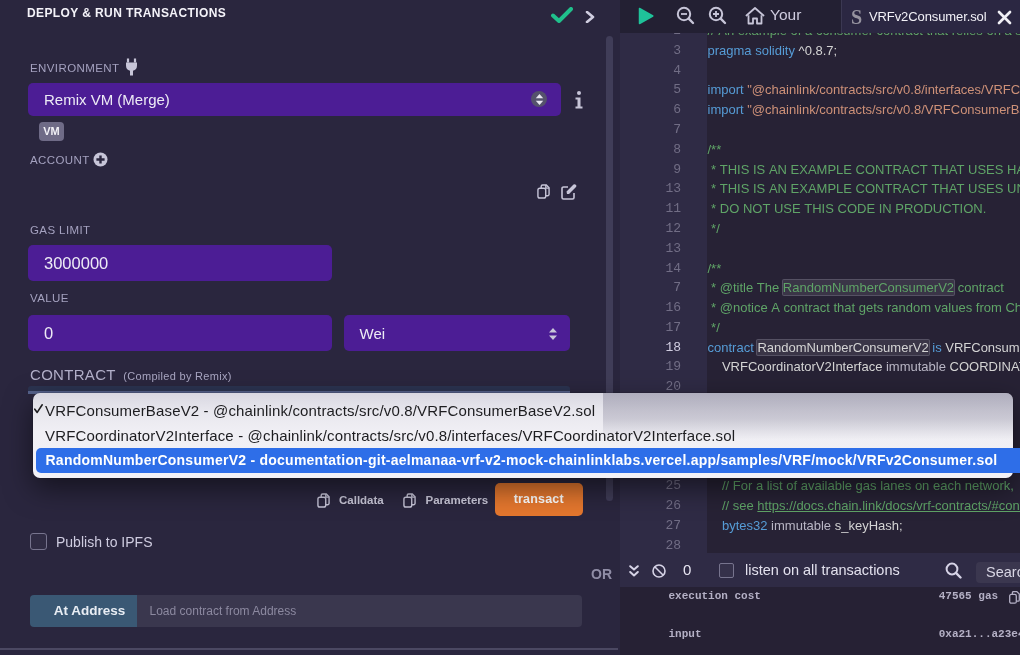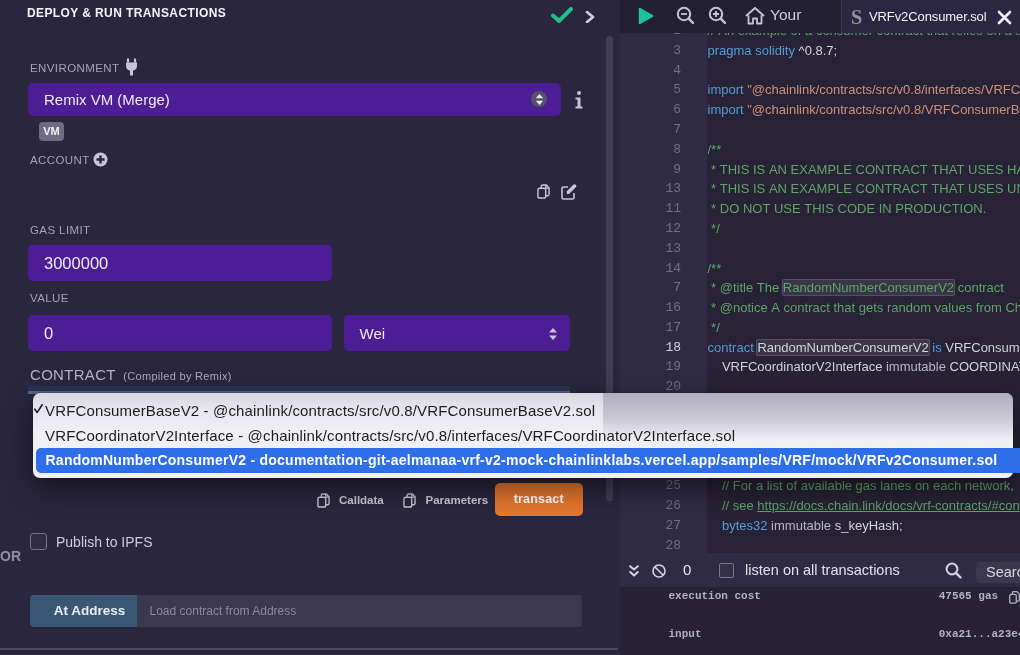--- a/index.html
+++ b/index.html
@@ -129,21 +129,21 @@
           <rect x="1" y="4.5" width="8.4" height="10.5" rx="2" fill="none" stroke="#c7c5d8" stroke-width="1.5"></rect>
           <path d="M4.5 4.5 v-2 a1.5 1.5 0 0 1 1.5 -1.5 h4 l3 3 v7 a1.5 1.5 0 0 1 -1.5 1.5 h-2" fill="none" stroke="#c7c5d8" stroke-width="1.5"></path>
           <path d="M9.5 1 v3.4 h3.4" fill="none" stroke="#c7c5d8" stroke-width="1.5"></path>
         </svg></div>
   <div class="abs" style="left:425.5px;top:494px;font-size:11.5px;font-weight:600;color:#cac8d9;">Parameters</div>
   <div class="orange">transact</div>
 
   <div class="cbx" style="left:30px;top:533px;width:17px;height:17px;"></div>
   <div class="abs" style="left:56px;top:533.5px;font-size:14px;color:#cfcce0;">Publish to IPFS</div>
 
-  <div class="abs" style="left:0;top:548px;width:612px;text-align:left;font-size:14px;font-weight:600;color:#908da6;">OR</div>
+  <div class="abs" style="left:0;top:566px;width:612px;text-align:right;font-size:14px;font-weight:600;color:#908da6;">OR</div>
 
   <div class="abs" style="left:30px;top:594.5px;width:119px;height:32.5px;background:#3a5874;border-radius:4px 0 0 4px;
        color:#e8edf4;font-size:13.5px;font-weight:600;text-align:center;line-height:32.5px;">At Address</div>
   <div class="abs" style="left:137px;top:594.5px;width:445px;height:32.5px;background:#3a374e;border-radius:0 4px 4px 0;padding-left:36px;">
     <span style="position:absolute;left:12.5px;top:50%;transform:translateY(-50%);font-size:12px;color:#8c89a0;">Load contract from Address</span>
   </div>
   <div class="panline"></div>
   <div class="sb"></div>
 </div>
 

